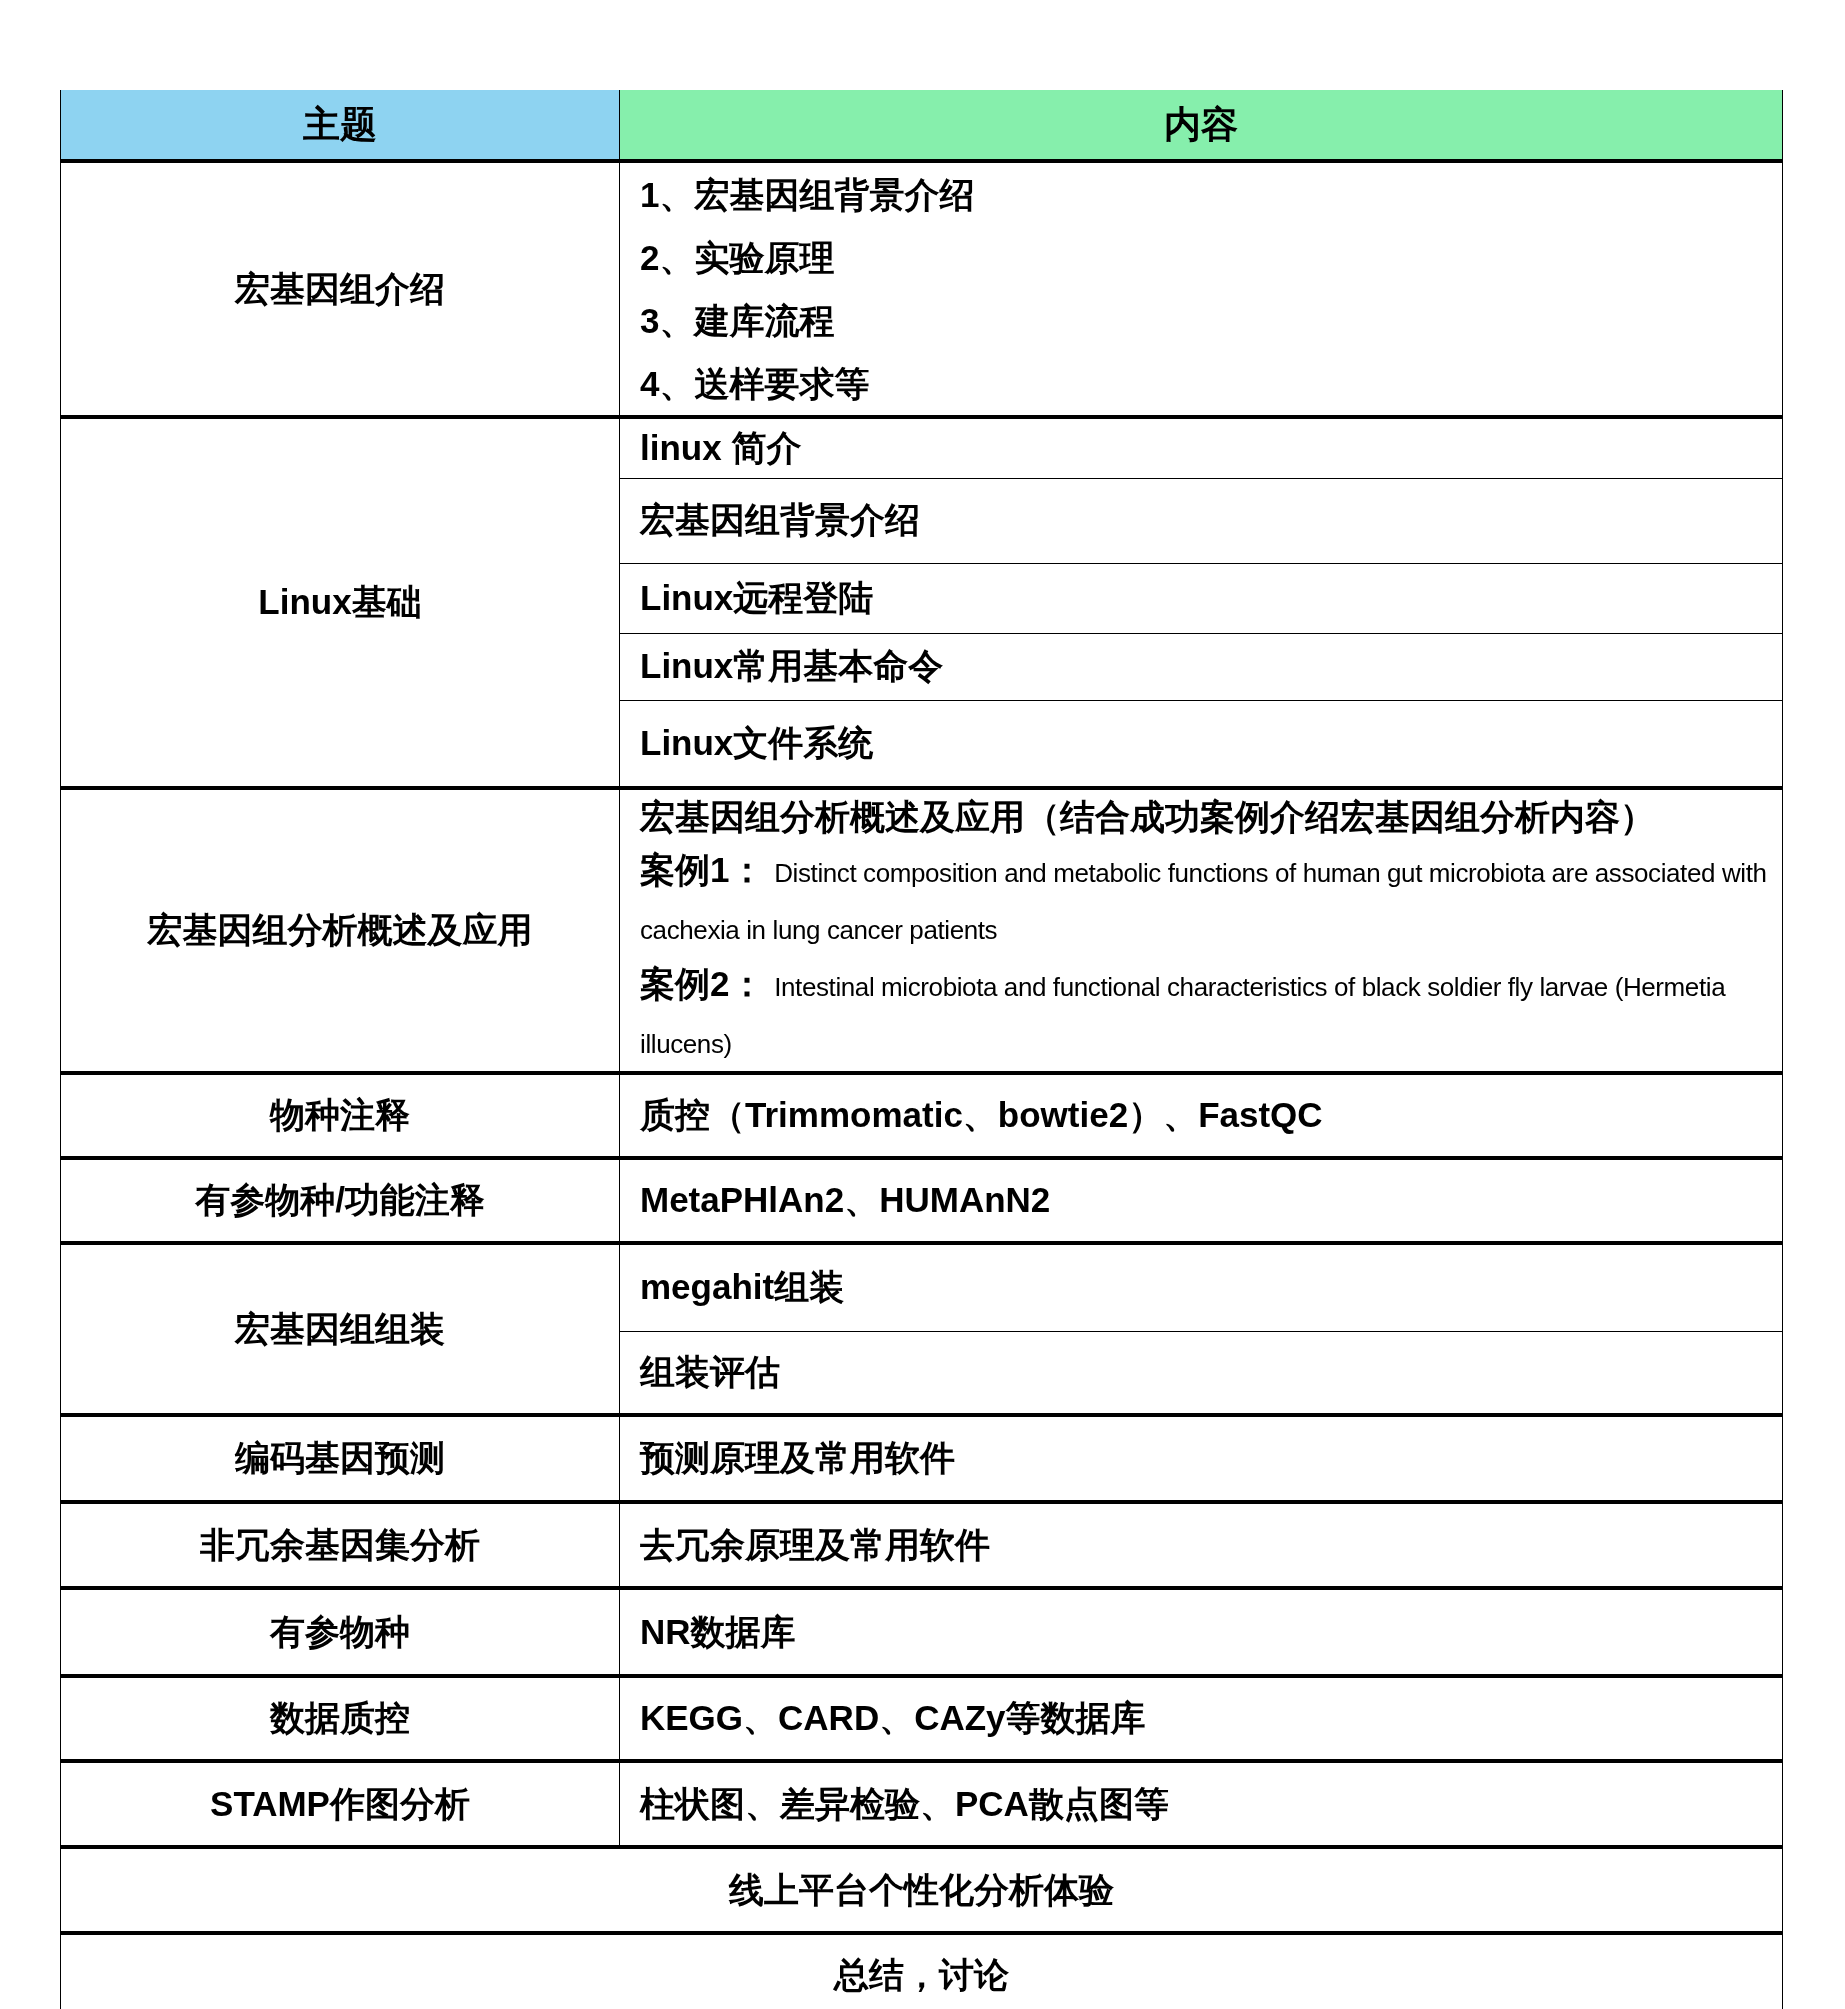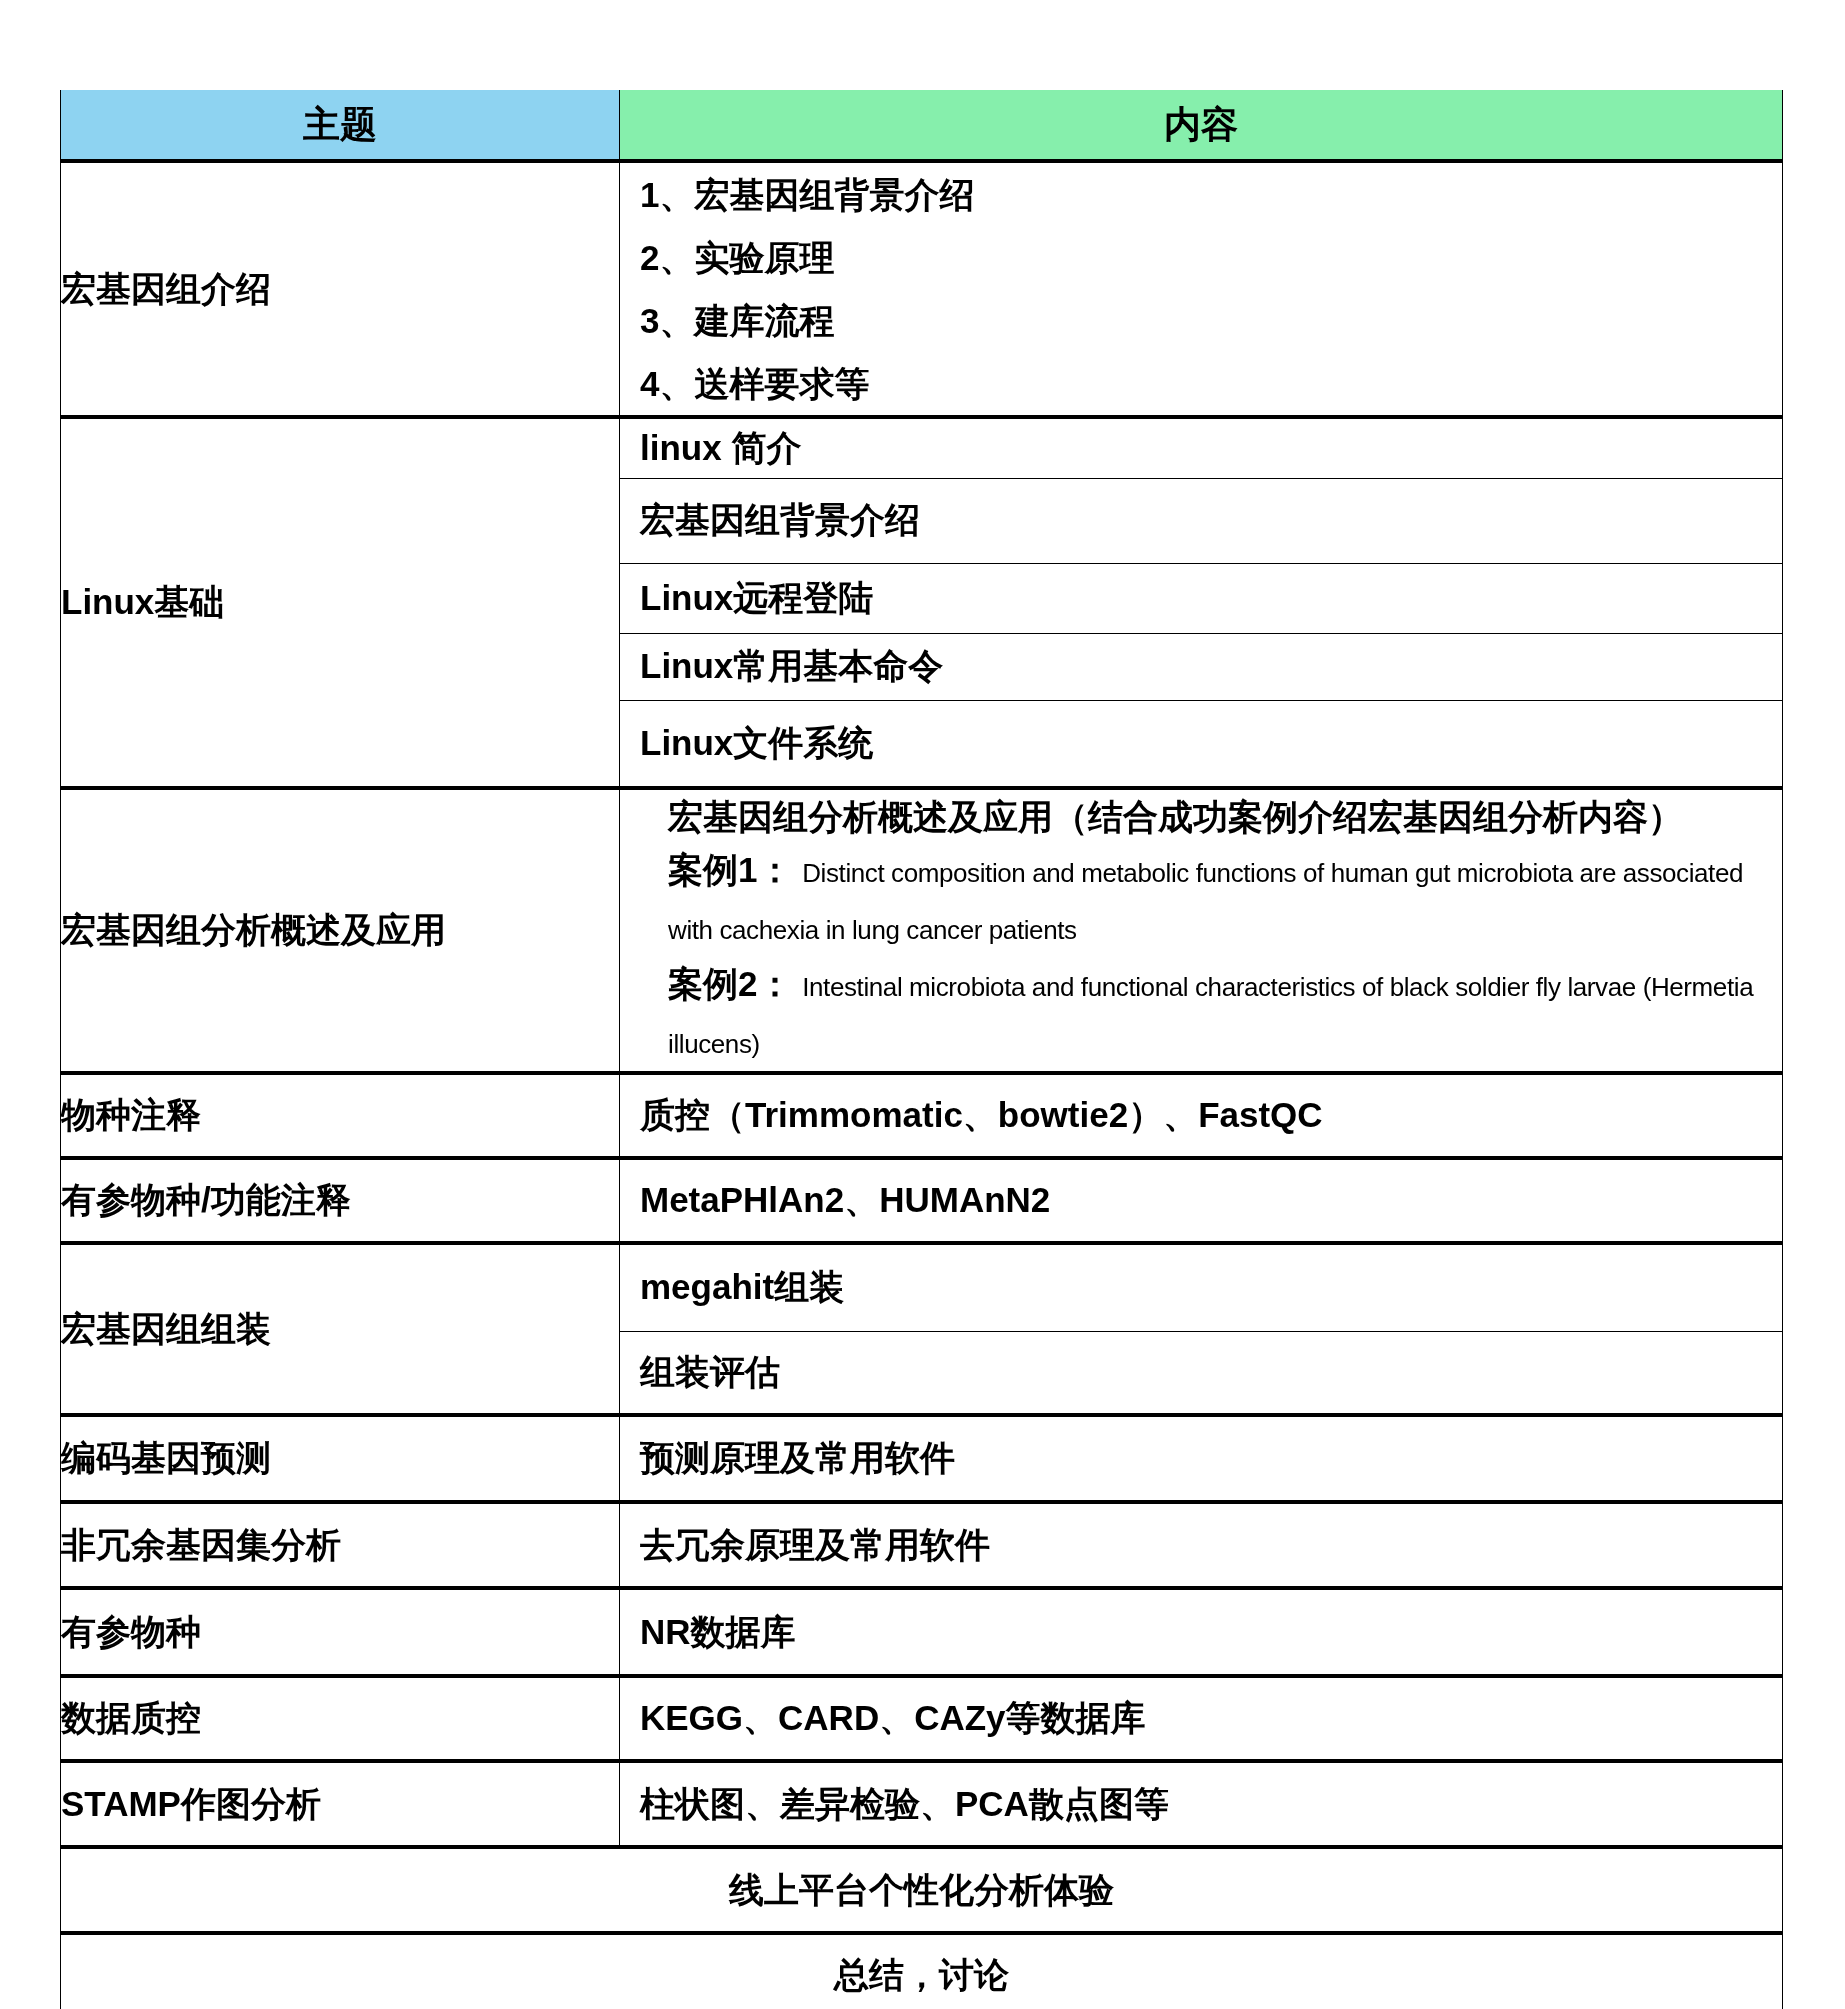--- a/index.html
+++ b/index.html
@@ -22,21 +22,21 @@
   th, td { border: 1.8px solid #000; padding: 0; vertical-align: middle; }
 
   th {
     border-top: none;
     border-bottom: 4.6px solid #000;
     font-size: 37px; font-weight: bold;
     text-align: center;
   }
 
   td.topic {
-    text-align: left;
+    text-align: center;
     font-size: 35px; font-weight: bold;
   }
   td.content {
     text-align: left;
     padding-left: 20px; padding-right: 13px;
     font-size: 35px; font-weight: bold;
   }
   td.full {
     text-align: center;
     font-size: 35px; font-weight: bold; margin-left: 12px;
@@ -53,21 +53,21 @@
   tr.rh76  { height: 70px; }
   tr.rh73  { height: 67px; }
   tr.rh95  { height: 88px; }
   tr.rh271 { height: 250px; }
   tr.rh91  { height: 84px; margin-left: 43px; }
   tr.rh94  { height: 87px; }
   tr.rh93  { height: 86px; }
 
   .intro-line { line-height: 63px; }
 
-  .ov-line { line-height: 53px; margin-left: 28px; }
+  .ov-line { line-height: 53px; }
   .case-label { font-size: 35px; font-weight: bold; }
   .case-en {
     font-size: 26px; font-weight: normal;
     letter-spacing: -0.4px;
   }
 </style>
 </head>
 <body>
 
 <div class="canvas">

